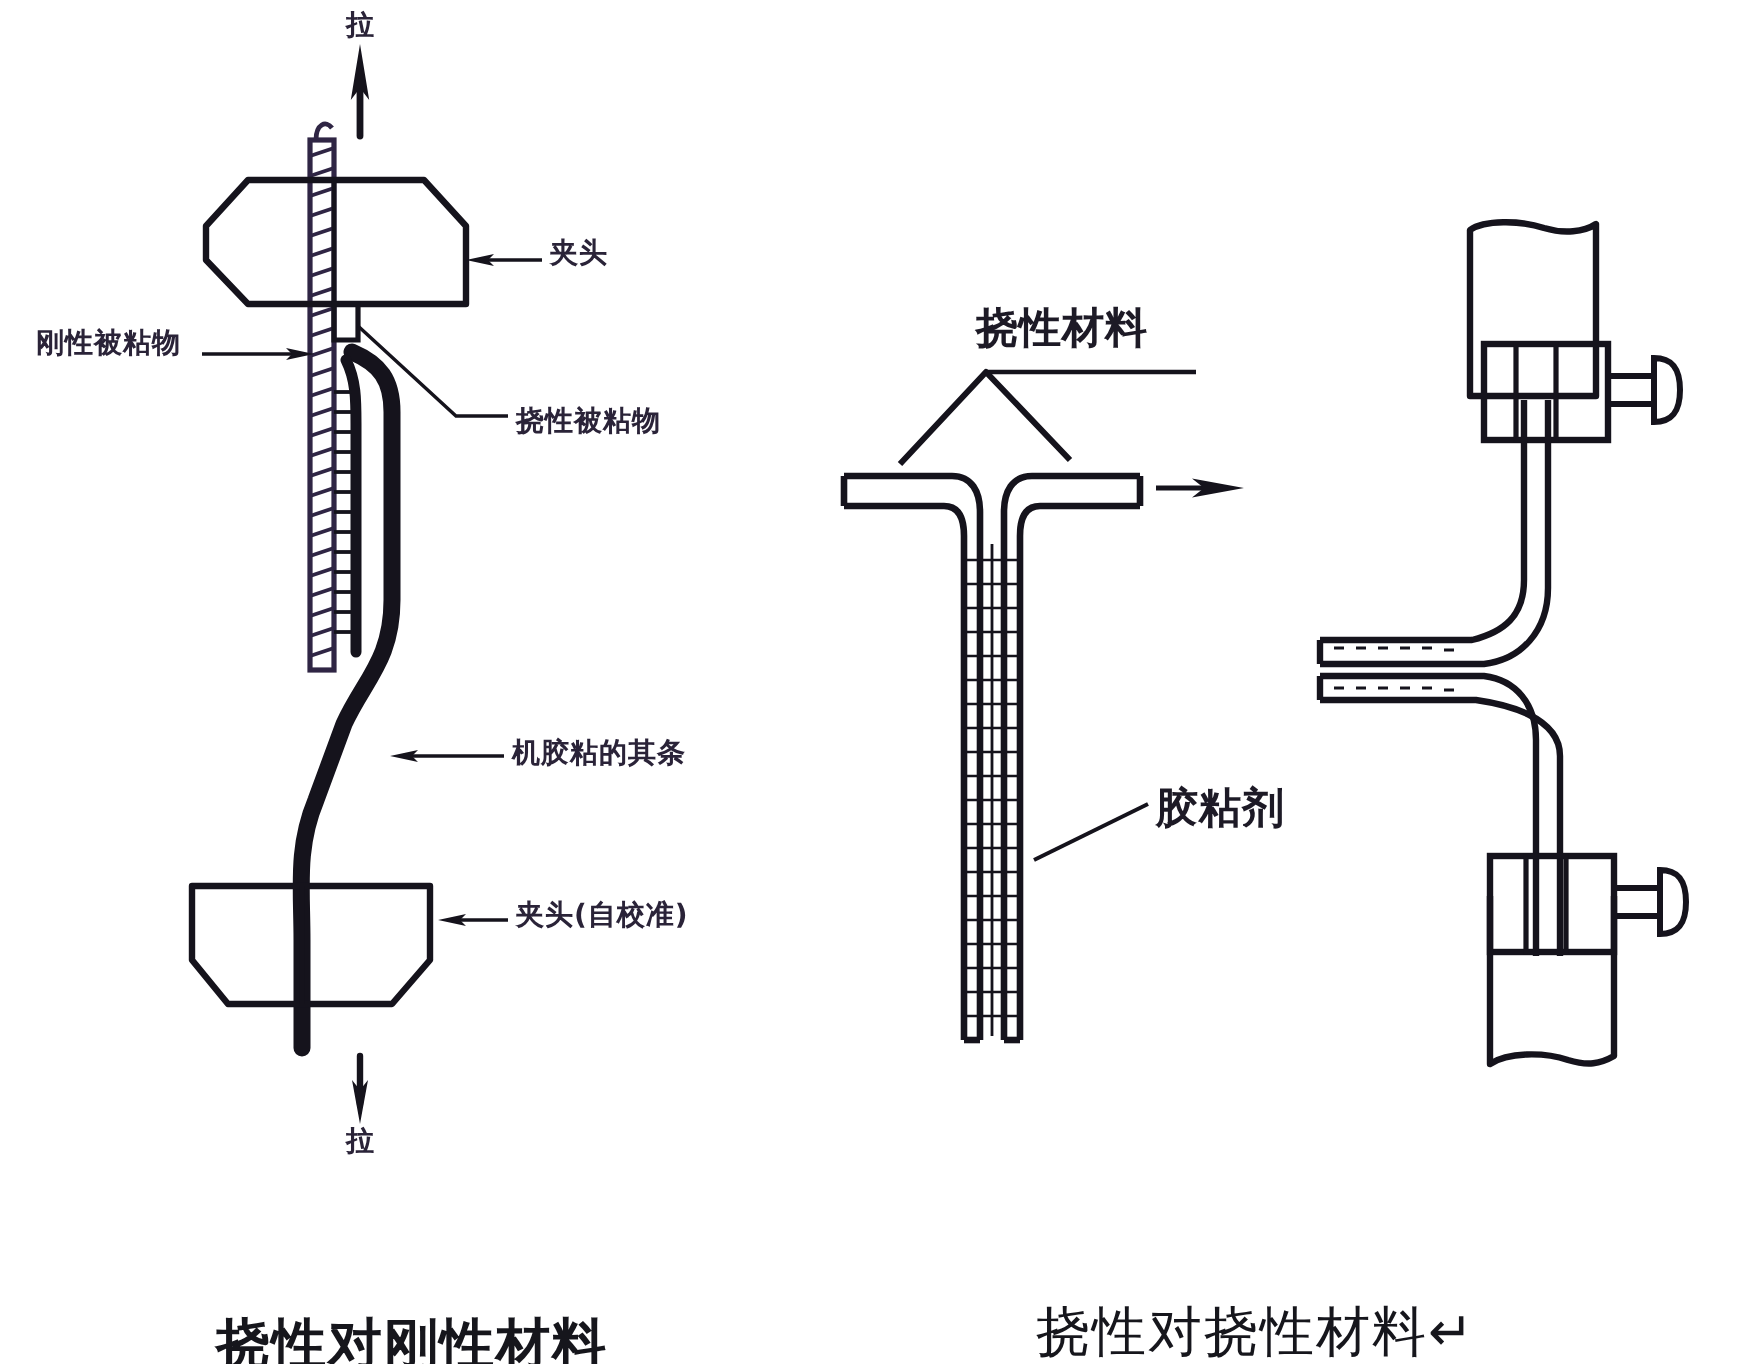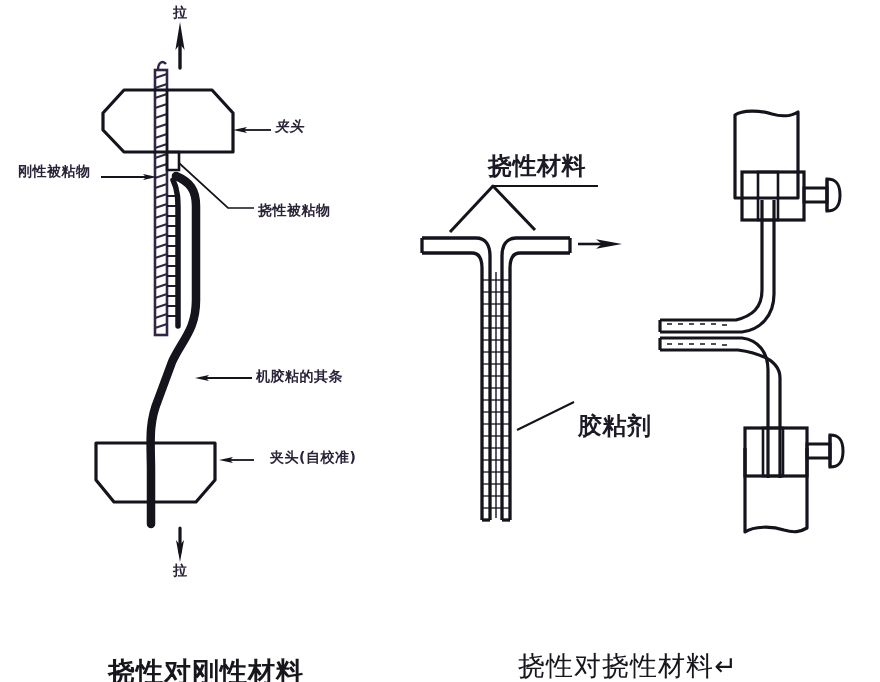--- a/index.html
+++ b/index.html
@@ -34,32 +34,32 @@
   .hand-label {
     position: absolute;
     font-family: "DejaVu Sans", "Liberation Sans", sans-serif;
     font-size: 14px;
     font-weight: bold;
     color: #2a2338;
     white-space: nowrap;
     letter-spacing: 0.5px;
   }
   .hand-label.big {
-    font-size: 24px;
+    font-size: 21px;
     color: #1d1a26;
   }
   #lbl-pull-top    { left: 173px; top: 4px;  }
   #lbl-pull-bottom { left: 173px; top: 562px; }
   #lbl-rigid       { left: 18px;  top: 163px; }
-  #lbl-clamp       { left: 275px; top: 118px; font-style: italic; }
+  #lbl-clamp       { left: 275px; top: 118px; }
   #lbl-bondline    { left: 258px; top: 202px; }
   #lbl-flexible    { left: 256px; top: 368px; }
-  #lbl-clamp2      { left: 270px; top: 449px; }
+  #lbl-clamp2      { left: 258px; top: 449px; }
   #lbl-flexmat     { left: 488px; top: 150px; }
-  #lbl-adhesive    { left: 578px; top: 410px; }
+  #lbl-adhesive    { left: 578px; top: 390px; }
 </style>
 </head>
 <body>
 
 <svg id="canvas" viewBox="0 0 880 682" xmlns="http://www.w3.org/2000/svg">
   <rect x="0" y="0" width="880" height="682" fill="#ffffff"></rect>
 
   <g>
 
     <g>

